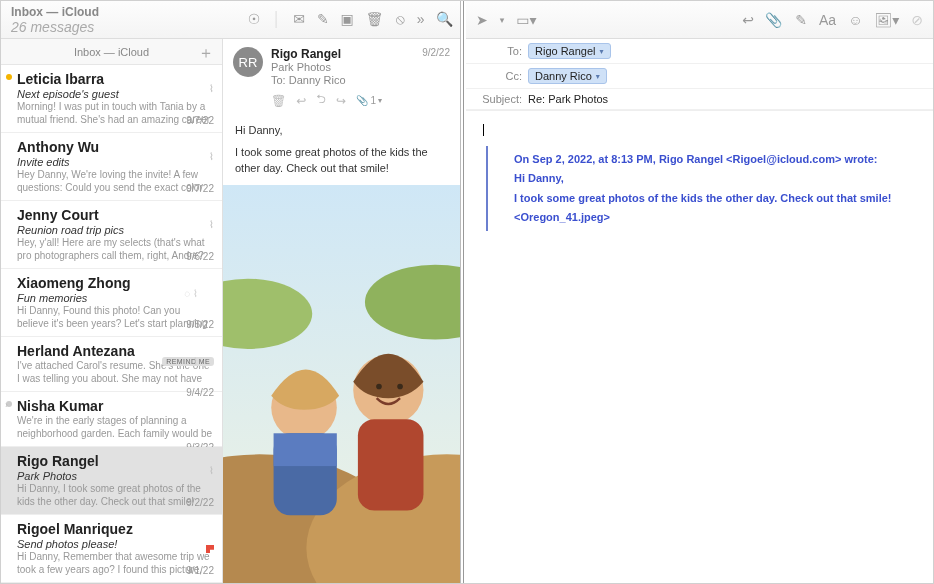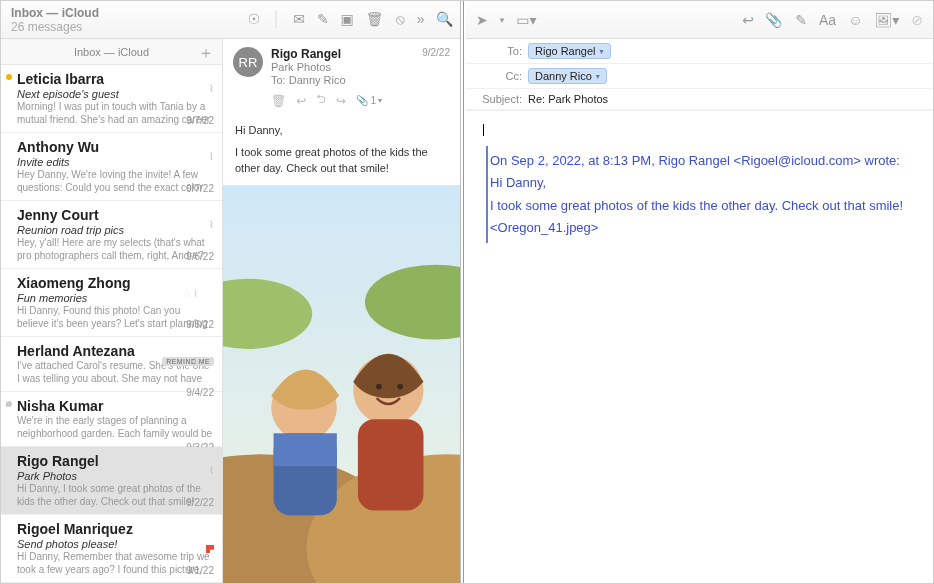--- a/index.html
+++ b/index.html
@@ -3,21 +3,21 @@
 <meta charset="utf-8">
 <style>
   * { box-sizing: border-box; margin: 0; padding: 0; font-family: -apple-system, "Helvetica Neue", Arial, sans-serif; }
   html, body { width: 934px; height: 584px; overflow: hidden; background:#fff; }
   .app { display:flex; width:934px; height:584px; border:1px solid #d0d0d0; }
   
   .mail { width:460px; display:flex; flex-direction:column; border-right:1px solid #bbb; background:#fff; }
   .mail-toolbar { height:38px; background:linear-gradient(#fdfdfd,#f4f4f4); border-bottom:1px solid #ddd; display:flex; align-items:center; padding:0 6px; }
   .mail-toolbar .titleblock { flex:0 0 auto; margin-right:auto; margin-left:4px; }
   .mail-toolbar .titleblock .t1 { font-size:12px; font-weight:600; color:#888; }
-  .mail-toolbar .titleblock .t2 { font-size:12px; color:#aaa; }
+  .mail-toolbar .titleblock .t2 { font-size:14px; color:#aaa;font-style:italic; }
   .tb-icons { display:flex; gap:12px; color:#999; font-size:14px; }
   .tb-icons span { cursor:default; }
   .mail-body { flex:1; display:flex; overflow:hidden; }
   
   .mlist { width:222px; border-right:1px solid #e0e0e0; overflow-y:auto; background:#fff; }
   .mlist-header { height:26px; background:#f8f8f8; border-bottom:1px solid #e6e6e6; display:flex; align-items:center; justify-content:center; position:relative; font-size:11px; color:#888;}
   .mlist-header .plus { position:absolute; right:8px; top:4px; color:#aaa; font-size:16px; font-weight:300; }
   .msg { padding:6px 8px 6px 16px; border-bottom:1px solid #eee; font-size:11px; position:relative; cursor:default; }
   .msg.selected { background:#e1e1e1; }
   .msg .from { font-weight:600; color:#222; font-size:14px; }
@@ -55,21 +55,21 @@
   .cfields { border-bottom:1px solid #eee; }
   .cfield { display:flex; align-items:center; padding:4px 12px; border-bottom:1px solid #f0f0f0; font-size:11px; }
   .cfield .lab { width:50px; color:#888; text-align:right; padding-right:6px; }
   .token { background:#cfe1f7; border:1px solid #a9c4ea; border-radius:3px; padding:1px 6px; font-size:11px; color:#222; display:inline-flex; align-items:center; gap:4px;}
   .token .chev { font-size:8px; color:#5b7bb0;}
   .cfield .val { flex:1; color:#222; }
   .cbody { padding:10px 16px; font-size:11px; color:#222; line-height:1.5; }
   .cbody .typed { margin-bottom:8px; }
   .cursor { display:inline-block; width:1px; height:12px; background:#000; vertical-align:middle; margin-left:1px; animation:blink 1s steps(1) infinite;}
   @keyframes blink { 50% {opacity:0;} }
-  .quote { border-left:2px solid #6b7fcf; margin-left:4px; padding:2px 0 2px 2px; color:#3a4fcf; font-size:13px;}
+  .quote { border-left:2px solid #6b7fcf; margin-left:4px; padding:2px 0 2px 26px; color:#3a4fcf; font-size:11px;font-weight:bold;}
   .quote .qline { margin:3px 0; }
   
   .splitter { width:5px; background:transparent; position:relative; }
   .splitter::after { content:""; position:absolute; left:2px; top:0; bottom:0; width:1px; background:#999;}
   
   ::-webkit-scrollbar { width:6px; } ::-webkit-scrollbar-thumb { background:#ccc; border-radius:3px;}
 </style>
 </head>
 <body>
 

